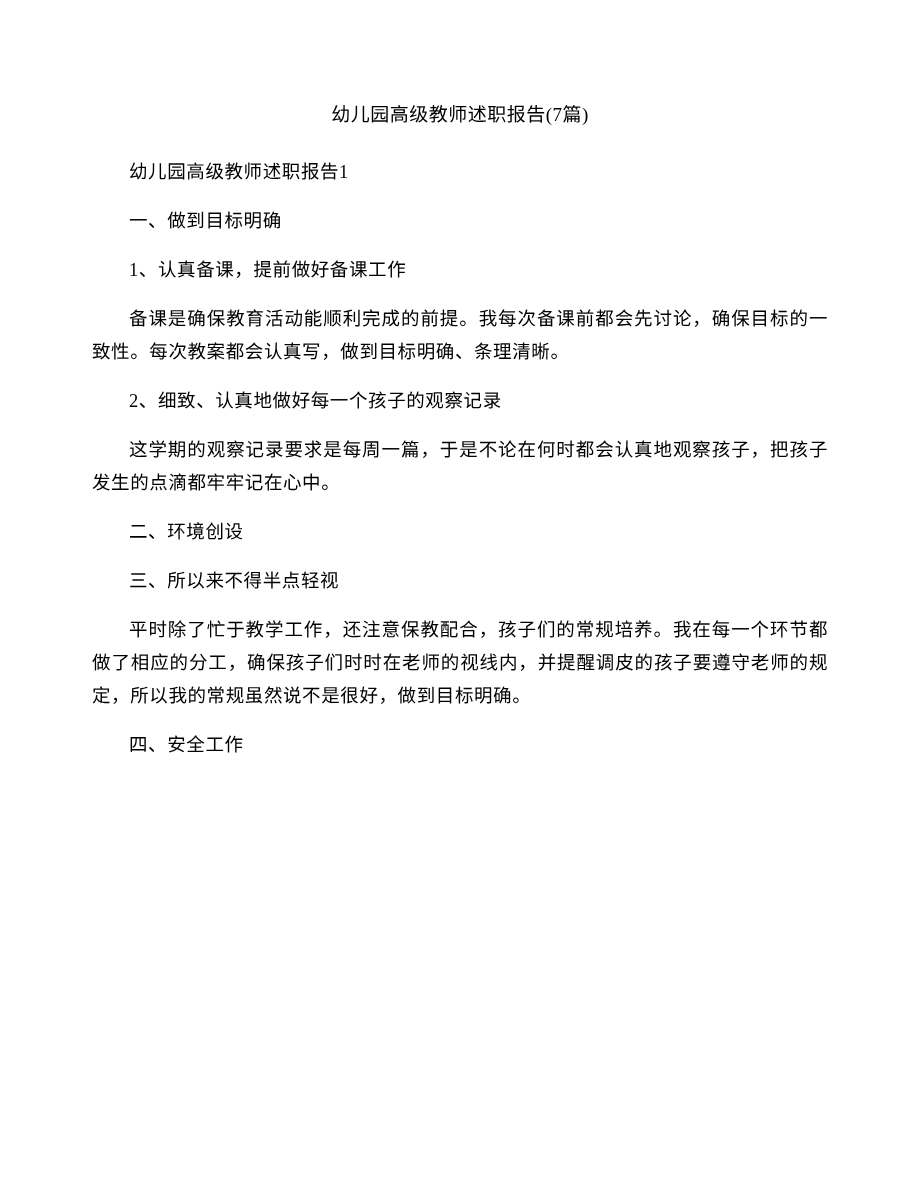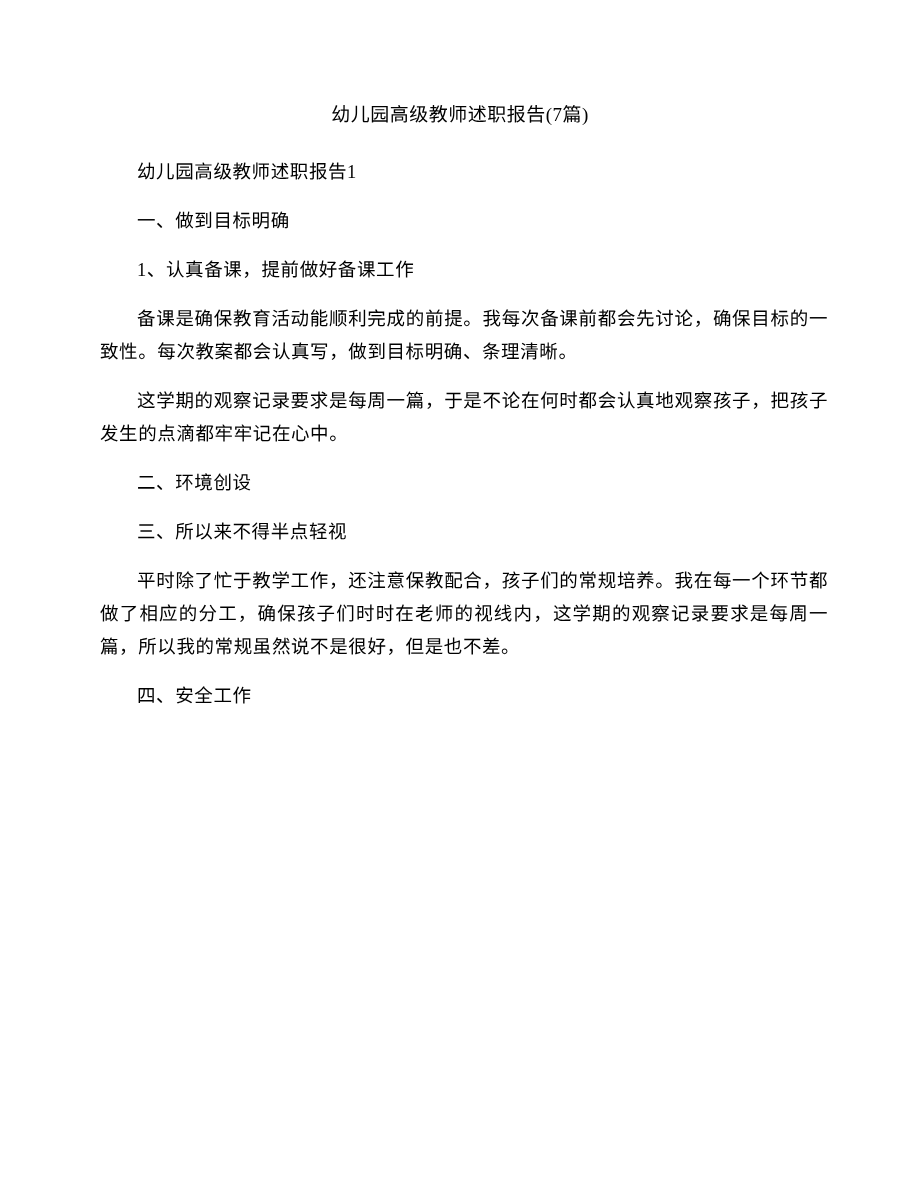--- a/index.html
+++ b/index.html
@@ -27,21 +27,21 @@
     font-size: 19px;
     line-height: 30px;
     letter-spacing: 0.5px;
     margin: 0 0 26px 0;
     font-weight: normal;
   }
   .para {
     font-size: 18.5px;
     line-height: 33px;
     letter-spacing: 0.6px;
-    margin: 0 0 16px 8px;
+    margin: 0 0 16px 0;
     text-align: justify;
     text-justify: inter-ideograph;
   }
   .indent {
     text-indent: 2em;
   }
   .heading-line {
     text-indent: 2em;
   }
 </style>
@@ -49,19 +49,20 @@
 <body>
 
 <div class="page">
 
   <div class="doc-title">幼儿园高级教师述职报告(7篇)</div>
 
   <p class="para heading-line">幼儿园高级教师述职报告1</p>
   <p class="para heading-line">一、做到目标明确</p>
   <p class="para heading-line">1、认真备课，提前做好备课工作</p>
   <p class="para indent">备课是确保教育活动能顺利完成的前提。我每次备课前都会先讨论，确保目标的一致性。每次教案都会认真写，做到目标明确、条理清晰。</p>
+  <p class="para heading-line">2、细致、认真地做好每一个孩子的观察记录</p>
   <p class="para indent">这学期的观察记录要求是每周一篇，于是不论在何时都会认真地观察孩子，把孩子发生的点滴都牢牢记在心中。</p>
   <p class="para heading-line">二、环境创设</p>
   <p class="para heading-line">三、所以来不得半点轻视</p>
-  <p class="para indent">平时除了忙于教学工作，还注意保教配合，孩子们的常规培养。我在每一个环节都做了相应的分工，确保孩子们时时在老师的视线内，这学期的观察记录要求是每周一篇，所以我的常规虽然说不是很好，但是也不差。</p>
+  <p class="para indent">平时除了忙于教学工作，还注意保教配合，孩子们的常规培养。我在每一个环节都做了相应的分工，确保孩子们时时在老师的视线内，并提醒调皮的孩子要遵守老师的规定，所以我的常规虽然说不是很好，做到目标明确。</p>
   <p class="para heading-line">四、安全工作</p>
 
 </div>
 
 </body></html>

